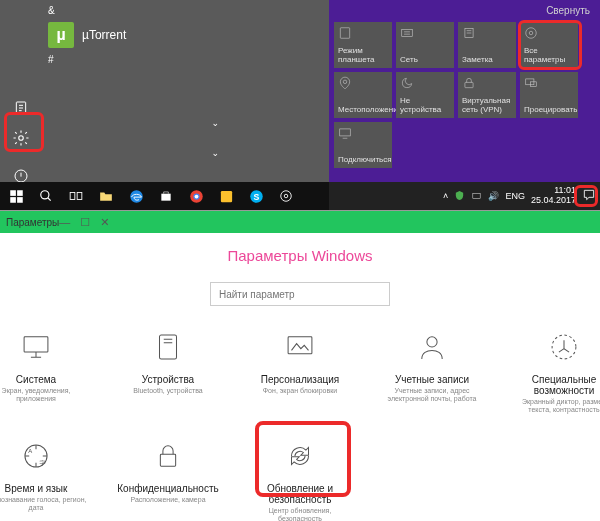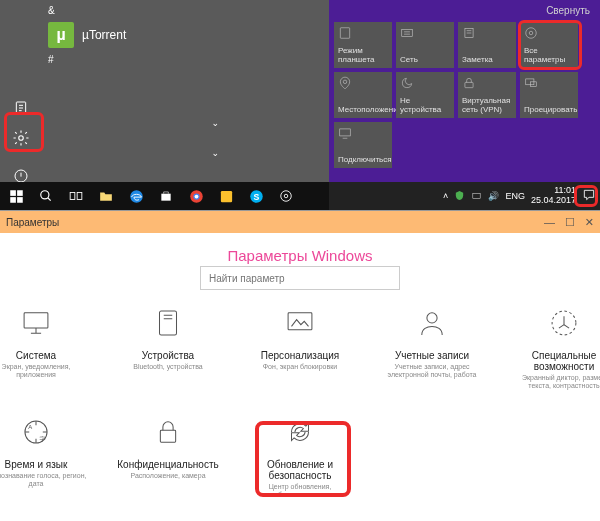--- a/index.html
+++ b/index.html
@@ -23,24 +23,24 @@
 .taskbar{position:absolute;bottom:0;left:0;right:0;height:28px;background:#111;display:flex;align-items:center;padding-left:2px;gap:2px}
 .tb-icon{width:28px;height:26px;display:flex;align-items:center;justify-content:center}
 .actioncenter{width:271px;height:210px;background:#4c1d95;position:relative}
 .ac-collapse{position:absolute;top:5px;right:10px;color:#d0d0d0;font-size:10px}
 .ac-grid{position:absolute;top:22px;left:5px;display:grid;grid-template-columns:repeat(4,58px);grid-auto-rows:46px;gap:4px}
 .ac-tile{background:#555;color:#e0e0e0;font-size:8px;padding:4px;display:flex;flex-direction:column;justify-content:space-between;position:relative}
 .ac-tile svg{width:14px;height:14px}
 .ac-tray{position:absolute;bottom:0;left:0;right:0;height:28px;background:#222;display:flex;align-items:center;justify-content:flex-end;gap:6px;padding-right:4px;color:#fff;font-size:9px}
 .ac-time{text-align:right;line-height:1.1}
 .settings{width:600px;height:311px;background:#fff;position:relative;border-top:1px solid #999}
-.titlebar{height:22px;background:#fdba74;display:flex;align-items:center;padding:10px 6px;font-size:10px;color:#333;justify-content:space-between}
+.titlebar{height:22px;background:#22c55e;display:flex;align-items:center;padding:10px 6px;font-size:10px;color:#333;justify-content:flex-start}
 .tb-ctrls{display:flex;gap:10px;font-size:11px;color:#555}
 .sw-title{text-align:center;font-size:15px;color:#ec4899;margin-top:14px;font-weight:400}
-.sw-search{width:200px;height:24px;border:1px solid #ccc;margin:2px auto;display:block;font-size:10px;padding:0 8px;color:#999}
+.sw-search{width:180px;height:24px;border:1px solid #ccc;margin:18px auto;display:block;font-size:10px;padding:0 8px;color:#999}
 .sw-grid{display:grid;grid-template-columns:repeat(5,108px);justify-content:center;gap:12px 24px;margin-top:10px}
 .sw-item{text-align:center;padding:6px 2px}
 .sw-item svg{width:34px;height:34px;stroke:#555;stroke-width:1.2;fill:none;margin-bottom:6px}
 .sw-label{font-size:10px;color:#222;margin-bottom:2px}
 .sw-desc{font-size:7px;color:#888;line-height:1.2}
 .highlight-priv{position:absolute;border:4px solid #ec2a2a;border-radius:8px;width:96px;height:76px;left:255px;top:210px}
 </style>
 </head>
 <body>
 

